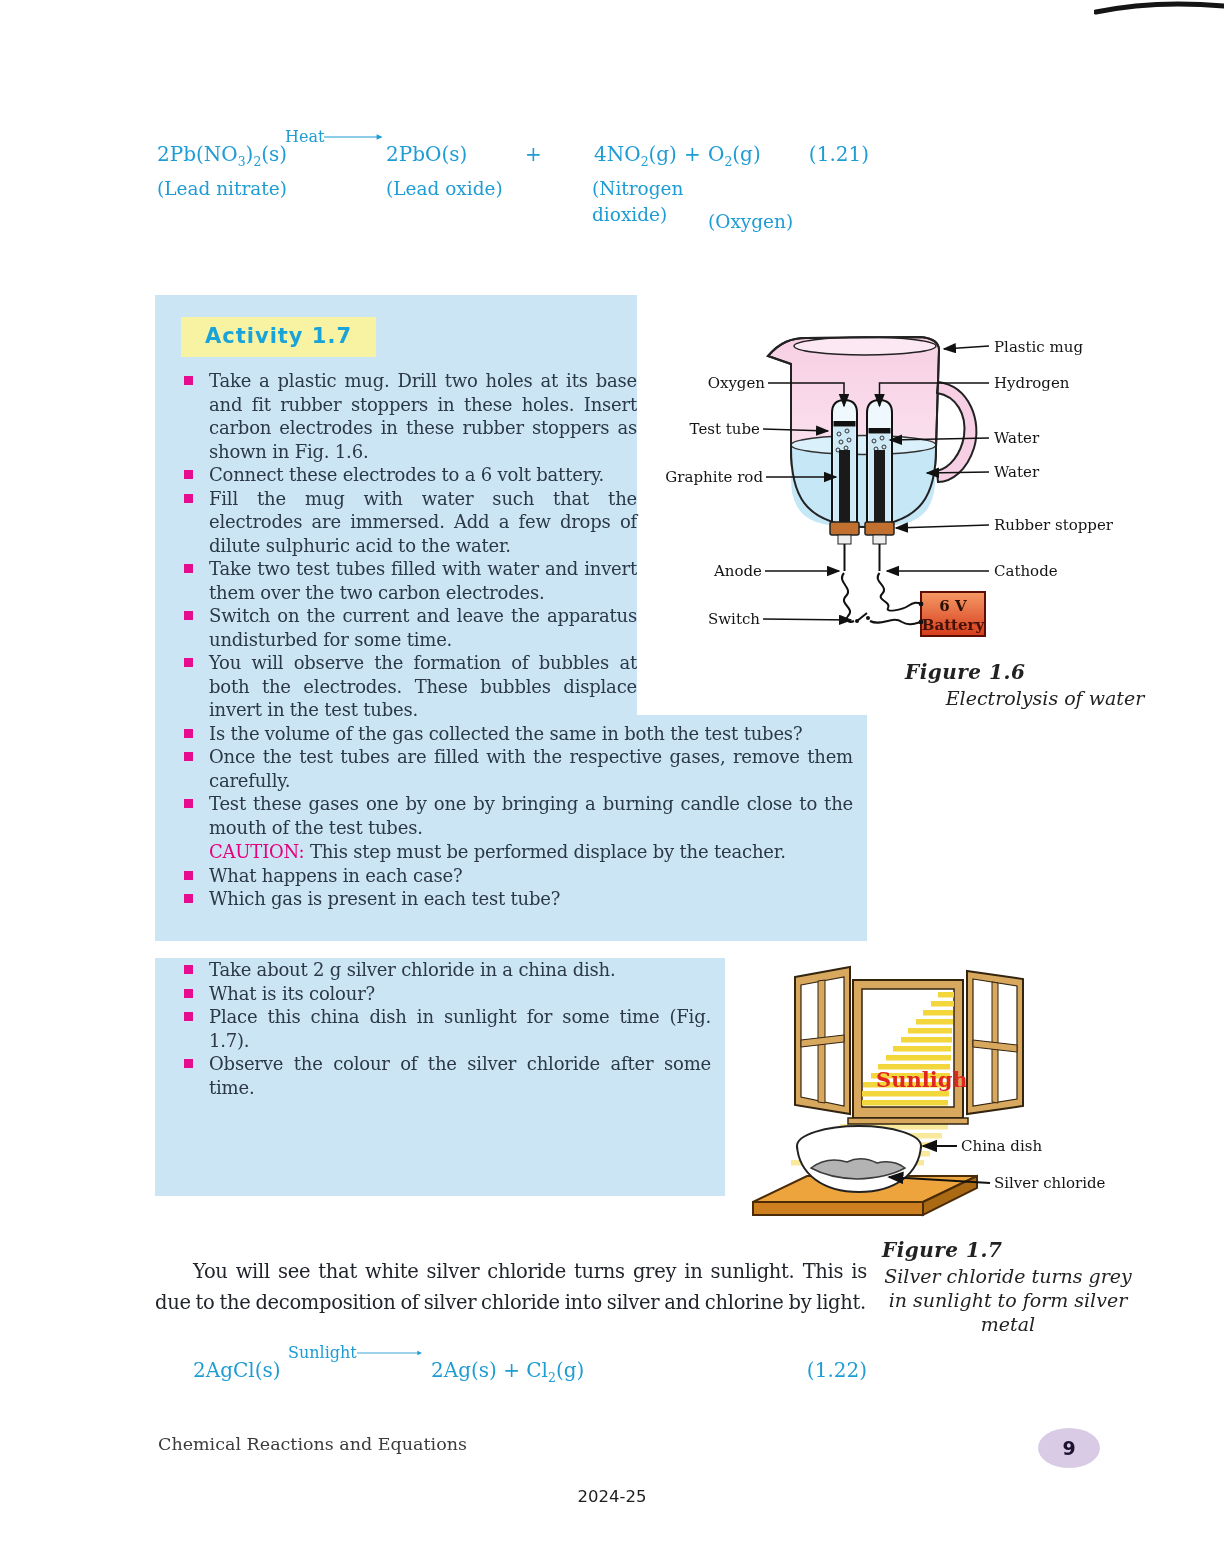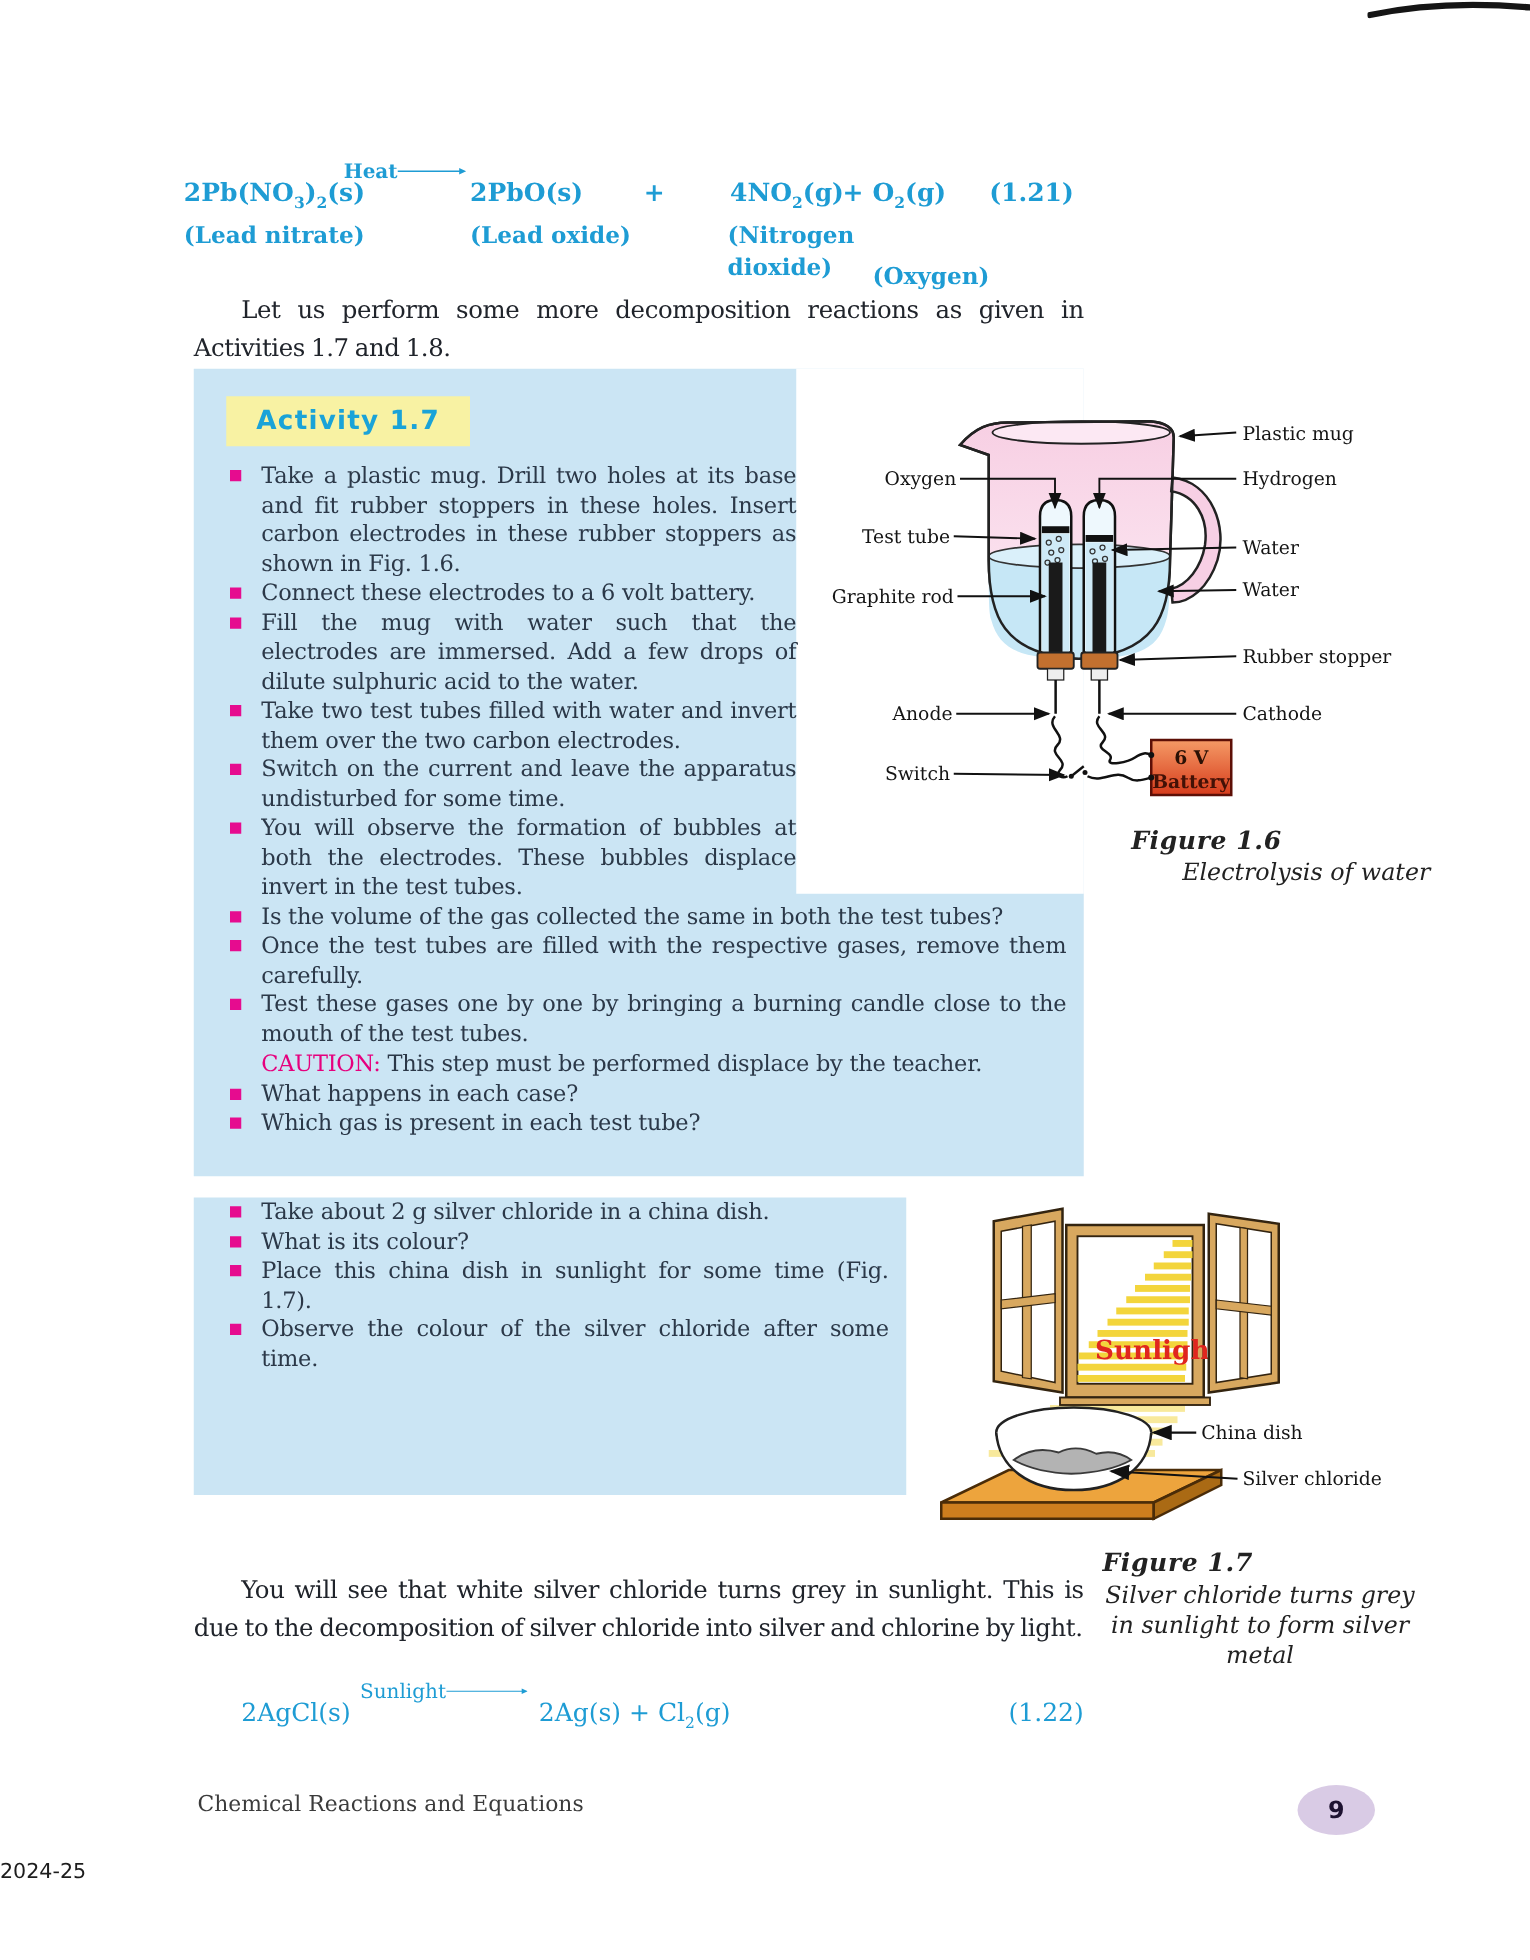--- a/index.html
+++ b/index.html
@@ -58,36 +58,36 @@
   svg text{font-family:"DejaVu Serif", serif;}
   .diagram-label{font-size:15px;fill:#141414;}
   
   .footer-left{position:absolute;left:158px;top:1434px;font-size:17.5px;color:#3b3b3b;}
   .page-badge{
     position:absolute;left:1038px;top:1428px;width:62px;height:40px;border-radius:50%;
     background:#d9cbe5;display:flex;align-items:center;justify-content:center;
   }
   .page-badge span{font-family:"DejaVu Sans", sans-serif;font-weight:bold;font-size:19px;color:#1d1230;}
   .footer-center{
-    position:absolute;left:0;top:1487px;width:1224px;text-align:left;
+    position:absolute;left:0;top:1487px;width:1224px;text-align:center;
     font-family:"DejaVu Sans", sans-serif;font-size:16.5px;color:#1d1d1d;
   }
 </style>
 </head>
 <body>
 
 <div class="page">
 
   <div class="corner-mark">
     <svg width="130" height="14" viewBox="0 0 130 14">
       <path d="M2,11 C40,3 85,1 130,5" stroke="#151515" stroke-width="5" fill="none" stroke-linecap="round"></path>
     </svg>
   </div>
 
-  <div class="eq" style="left:147px;top:142px;width:712px;height:92px;font-weight:bold;">
+  <div class="eq" style="left:157px;top:142px;width:712px;height:92px;">
     <span class="part" style="left:0;">2Pb(NO<sub>3</sub>)<sub>2</sub>(s)</span>
     <span class="rxn-arrow" style="left:128px;width:98px;">
       <span class="cond">Heat</span>
       <svg width="98" height="12" viewBox="0 0 98 12">
         <line x1="0" y1="6" x2="89" y2="6" stroke="#1e9cd4" stroke-width="1.8"></line>
         <polygon points="88,1.5 98,6 88,10.5" fill="#1e9cd4"></polygon>
       </svg>
     </span>
     <span class="part" style="left:229px;">2PbO(s)</span>
     <span class="part" style="left:368px;">+</span>
@@ -95,21 +95,20 @@
     <span class="part" style="left:527px;">+</span>
     <span class="part" style="left:551px;">O<sub>2</sub>(g)</span>
     <span class="eq-num">(1.21)</span>
     <span class="lab" style="left:0;top:36px;">(Lead nitrate)</span>
     <span class="lab" style="left:229px;top:36px;">(Lead oxide)</span>
     <span class="lab" style="left:435px;top:36px;">(Nitrogen</span>
     <span class="lab" style="left:435px;top:62px;">dioxide)</span>
     <span class="lab" style="left:551px;top:36px;margin-top:33px;">(Oxygen)</span>
   </div>
 
-  <p class="para" style="left:155px;top:212px;width:712px;">Let us perform some more decomposition reactions as given in Activities 1.7 and 1.8.</p>
 
   <div class="activity" style="left:155px;top:295px;width:712px;height:646px;">
     <div class="fig-spacer"></div>
     <div class="act-header">
       <span class="act-title">Activity 1.7</span>
     </div>
     <div class="bullets">
       <div class="bullet"><span>Take a plastic mug. Drill two holes at its base and fit rubber stoppers in these holes. Insert carbon electrodes in these rubber stoppers as shown in Fig. 1.6.</span></div>
       <div class="bullet"><span>Connect these electrodes to a 6 volt battery.</span></div>
       <div class="bullet"><span>Fill the mug with water such that the electrodes are immersed. Add a few drops of dilute sulphuric acid to the water.</span></div>

